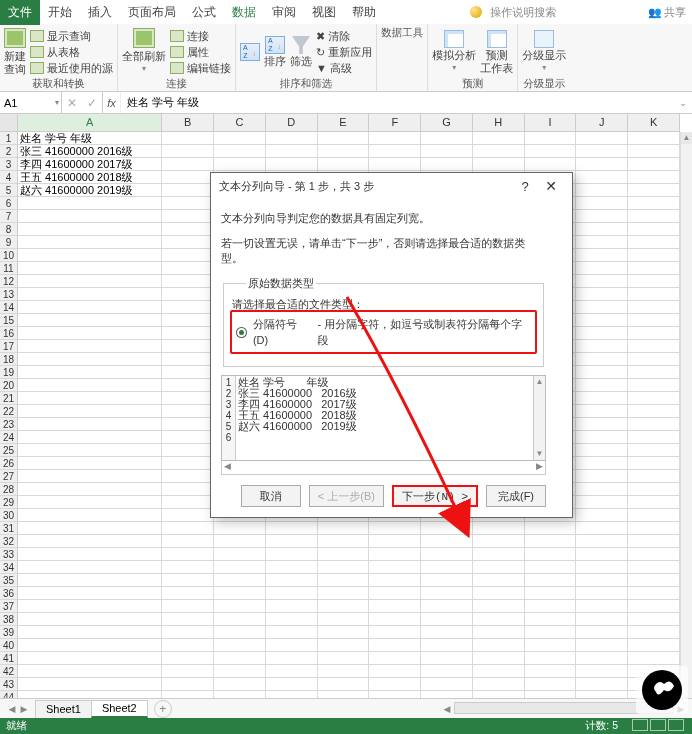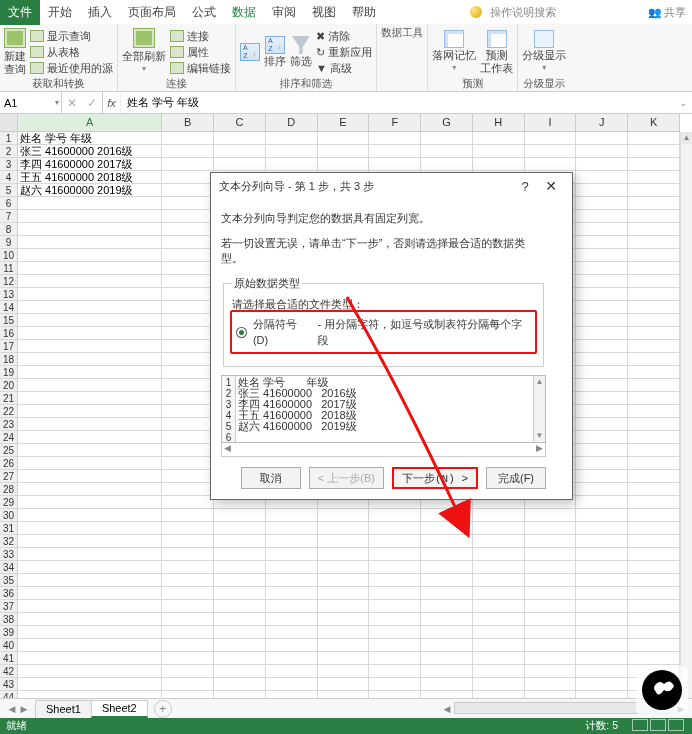--- a/index.html
+++ b/index.html
@@ -60,27 +60,27 @@
 
   
   .dialog { position:absolute; left:210px; top:172px; width:363px; background:#fff; border:1px solid #666; box-shadow:4px 4px 12px rgba(0,0,0,.25); font-size:11px; }
   .dialog .titlebar { height:26px; background:#fff; display:flex; align-items:center; padding:0 8px; color:#333; }
   .dialog .titlebar .t-spacer { flex:1; }
   .dialog .titlebar .help, .dialog .titlebar .close { width:26px; text-align:center; font-size:13px; color:#333; }
   .dialog .titlebar .close { font-size:14px; }
   .dialog .body { padding:8px 26px 10px 10px; color:#333; }
   .dialog .body p { margin:4px 0 10px 0; }
   .dialog fieldset { border:1px solid #ccc; padding:6px 8px 8px 8px; margin-bottom:8px; }
-  .dialog legend { font-size:11px; padding:0 2px; }
+  .dialog legend { font-size:11px; padding:0 2px;margin-left:14px; }
   .dialog .opt { display:flex; align-items:center; gap:6px; margin:3px 0; line-height:16px; }
   .dialog .opt .radio { width:11px; height:11px; border:1px solid #555; border-radius:50%; display:inline-flex; align-items:center; justify-content:center; }
   .dialog .opt .radio.checked::after { content:""; width:5px; height:5px; background:#2a7e43; border-radius:50%; }
   .dialog .highlight-box { border:2px solid #e11; border-radius:2px; padding:1px 4px; margin:-2px -2px 4px -2px; }
   .dialog .preview-label { margin:6px 0 2px 0; }
-  .dialog .preview { border:1px solid #bbb; height:68px; display:flex; position:relative; background:#fff; }
+  .dialog .preview { border:1px solid #bbb; height:86px; display:flex; position:relative; background:#fff; }
   .dialog .preview .rownum { width:14px; border-right:1px solid #ccc; font-size:10px; text-align:center; line-height:11px; padding-top:1px; background:#f6f6f6; }
   .dialog .preview .content { flex:1; font-size:11px; line-height:11px; padding:1px 2px; white-space:pre; overflow:hidden; }
   .dialog .preview .vscr { width:12px; border-left:1px solid #ccc; background:#f2f2f2; display:flex; flex-direction:column; }
   .dialog .preview .vscr .a { height:12px; font-size:8px; text-align:center; color:#888; line-height:12px; }
   .dialog .hscr { height:14px; display:flex; justify-content:space-between; color:#888; font-size:9px; padding:0 2px; border:1px solid #ccc; border-top:none; }
   .dialog .btn-row { display:flex; justify-content:flex-end; gap:8px; margin-top:10px; }
   .dialog .dbtn { height:22px; min-width:60px; border:1px solid #aaa; background:#f3f3f3; font-size:11px; display:flex; align-items:center; justify-content:center; padding:0 8px; }
   .dialog .dbtn.disabled { color:#aaa; }
   .dialog .dbtn.next { border:2px solid #e11;font-family:Liberation Mono, monospace; }
 
@@ -221,21 +221,21 @@
   </div>
 
   <div class="grp">
     <div class="label">数据工具</div>
   </div>
 
   <div class="grp">
     <div class="body">
       <div class="big">
         <div class="ico-sheet"></div>
-        <span>落网记忆</span>
+        <span>模拟分析</span>
         <span style="font-size:8px;color:#888">▾</span>
       </div>
       <div class="big">
         <div class="ico-sheet"></div>
         <span>预测</span>
         <span>工作表</span>
       </div>
     </div>
     <div class="label">预测</div>
   </div>

